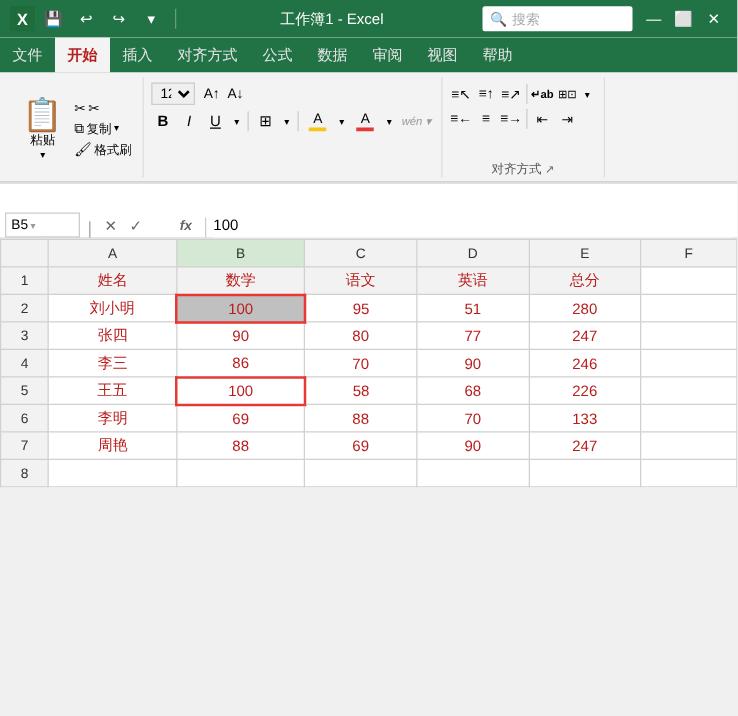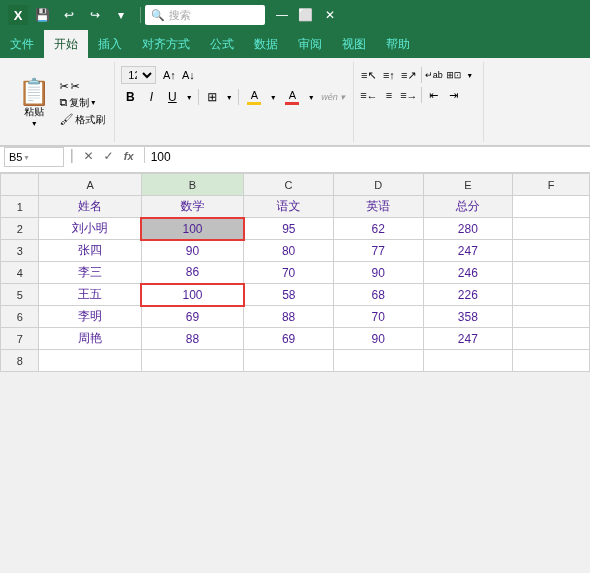--- a/index.html
+++ b/index.html
@@ -17,39 +17,39 @@
     .title-bar-left { display: flex; align-items: center; gap: 4px; }
     .title-icon { width: 20px; height: 20px; background: #1e6b3c; display: flex; align-items: center; justify-content: center; font-weight: bold; font-size: 14px; color: white; }
     .title-btn { width: 22px; height: 22px; display: flex; align-items: center; justify-content: center; color: white; font-size: 12px; cursor: pointer; border-radius: 2px; }
     .title-center { flex: 1; text-align: center; font-size: 12px; }
     .title-right { display: flex; align-items: center; gap: 2px; }
     .search-box { background: white; border: none; border-radius: 2px; padding: 2px 6px; font-size: 11px; width: 120px; height: 20px; color: #666; display: flex; align-items: center; gap: 4px; }
 
     
     .ribbon { background: #f3f3f3; border-bottom: 1px solid #d0d0d0; }
     .ribbon-tabs { background: #217346; display: flex; height: 28px; }
-    .ribbon-tab { padding: 0 10px; color: #5eead4; display: flex; align-items: center; font-size: 12px; cursor: pointer; }
-    .ribbon-tab.active { background: #f3f3f3; color: #14532d; }
+    .ribbon-tab { padding: 0 10px; color: #e5e5e5; display: flex; align-items: center; font-size: 12px; cursor: pointer; }
+    .ribbon-tab.active { background: #f3f3f3; color: #b91c1c; font-weight: bold; }
 
     .ribbon-content { background: #f3f3f3; padding: 4px 8px; display: flex; gap: 0; height: 88px; border-bottom: 1px solid #ccc; }
     .paste-btn { display: flex; flex-direction: column; align-items: center; padding: 2px 4px; cursor: pointer; border-radius: 2px; }
     .small-btns { display: flex; flex-direction: column; gap: 1px; }
     .small-btn { font-size: 11px; padding: 1px 3px; cursor: pointer; border-radius: 2px; display: flex; align-items: center; gap: 2px; }
     .font-row1 { display: flex; align-items: center; gap: 4px; margin-bottom: 2px; }
     .font-select { width: 100px; height: 18px; font-size: 11px; border: 1px solid #ccc; padding: 0 2px; }
     .size-select { width: 35px; height: 18px; font-size: 11px; border: 1px solid #ccc; padding: 0 2px; }
     .font-row2 { display: flex; align-items: center; gap: 3px; }
     .fmt-btn { width: 18px; height: 18px; display: flex; align-items: center; justify-content: center; font-size: 12px; cursor: pointer; border-radius: 2px; }
     .fmt-btn.bold { font-weight: bold; }
     .fmt-btn.italic { font-style: italic; }
     .fmt-btn.underline { text-decoration: underline; }
     .separator { width: 1px; height: 16px; background: #ccc; margin: 0 1px; }
 
     
-    .formula-bar { background: white; border-bottom: 1px solid #d0d0d0; height: 26px; display: flex; align-items: flex-start; padding: 0 4px; gap: 4px; }
+    .formula-bar { background: white; border-bottom: 1px solid #d0d0d0; height: 44px; display: flex; align-items: flex-end; padding: 0 4px; gap: 4px; }
     .cell-ref { width: 60px; border: 1px solid #ccc; height: 20px; display: flex; align-items: center; padding: 0 4px; font-size: 11px; }
     .formula-icons { display: flex; gap: 2px; align-items: center; }
     .formula-icon-btn { width: 18px; height: 18px; display: flex; align-items: center; justify-content: center; font-size: 12px; cursor: pointer; color: #666; }
     .formula-input { flex: 1; border: none; outline: none; font-size: 12px; height: 20px; }
 
     
     .spreadsheet { background: white; overflow: hidden; }
     .sheet-table { border-collapse: collapse; width: 100%; }
 
     
@@ -70,21 +70,21 @@
       text-align: center;
       font-size: 11px;
       color: #333;
       width: 30px;
       min-width: 30px;
     }
     .data-cell {
       border: 1px solid #d0d0d0;
       text-align: center;
       font-size: 12px;
-      color: #4c1d95;
+      color: #b91c1c;
       height: 22px;
       padding: 0 4px;
       min-width: 60px;
     }
     .data-cell.header-cell {
       background: #f2f2f2;
       font-weight: normal;
     }
     .data-cell.selected-b2 {
       background: #c0c0c0;
@@ -123,20 +123,21 @@
   <div class="title-bar-left">
     <div class="title-icon">
         <span style="font-size:13px;font-weight:bold;">X</span>
       </div>
     <div class="title-btn">💾</div>
     <div class="title-btn">↩</div>
     <div class="title-btn">↪</div>
     <div class="title-btn">▾</div>
     <div style="width:1px;height:16px;background:rgba(255,255,255,0.3);margin:0 4px;"></div>
   </div>
+  <div class="title-center">工作簿1 - Excel</div>
   <div class="title-right">
     <div class="search-box">
       <span>🔍</span>
       <span style="font-size:11px;color:#aaa;">搜索</span>
     </div>
     <div class="title-btn" style="margin-left:4px;">—</div>
     <div class="title-btn">⬜</div>
     <div class="title-btn">✕</div>
   </div>
 </div>
@@ -216,48 +217,52 @@
       </div>
     </div>
 
     <div class="ribbon-group-wrapper" style="min-width:130px;">
       <div style="display:flex;flex-direction:column;gap:2px;padding-top:2px;flex:1;">
         <div style="display:flex;gap:2px;align-items:center;">
           <div class="align-btn">≡↖</div>
           <div class="align-btn">≡↑</div>
           <div class="align-btn">≡↗</div>
           <div class="separator"></div>
-          <div class="align-btn" style="font-size:9px;">↵ab</div>
+          <div class="align-btn" style="font-size:9px;font-weight:bold;">↵ab</div>
           <div class="align-btn" style="font-size:9px;">⊞⊡</div>
           <div class="align-btn" style="font-size:8px;width:10px;">▾</div>
         </div>
         <div style="display:flex;gap:2px;align-items:center;">
           <div class="align-btn">≡←</div>
           <div class="align-btn">≡</div>
           <div class="align-btn">≡→</div>
           <div class="separator"></div>
           <div class="align-btn">⇤</div>
           <div class="align-btn">⇥</div>
         </div>
       </div>
+      <div class="group-label">
+        <span>对齐方式</span>
+        <span class="dialog-launcher">↗</span>
+      </div>
     </div>
 
   </div>
 </div>
 
 <div class="formula-bar">
   <div class="cell-ref">
     <span>B5</span>
     <span style="font-size:8px;color:#999;margin-left:2px;">▾</span>
   </div>
   <div style="color:#aaa;padding:0 2px;font-size:14px;">|</div>
   <div class="formula-icons">
     <div class="formula-icon-btn">✕</div>
     <div class="formula-icon-btn">✓</div>
-    <div class="formula-icon-btn" style="font-size:11px;font-style:italic;font-weight:bold;">fx</div>
+    <div class="formula-icon-btn" style="font-size:11px;font-style:italic;font-weight:bold;margin-left:20px;">fx</div>
   </div>
   <div style="width:1px;height:16px;background:#ccc;margin:0 2px;"></div>
   <input class="formula-input" value="100" readonly="" style="">
 </div>
 
 <div class="spreadsheet">
   <table class="sheet-table">
 
     <colgroup>
       <col style="width:30px;">
@@ -289,21 +294,21 @@
         <td class="data-cell header-cell">英语</td>
         <td class="data-cell header-cell">总分</td>
         <td class="data-cell"></td>
       </tr>
 
       <tr>
         <td class="row-num">2</td>
         <td class="data-cell">刘小明</td>
         <td class="data-cell selected-b2">100</td>
         <td class="data-cell">95</td>
-        <td class="data-cell">62</td>
+        <td class="data-cell">51</td>
         <td class="data-cell">280</td>
         <td class="data-cell"></td>
       </tr>
 
       <tr>
         <td class="row-num">3</td>
         <td class="data-cell">张四</td>
         <td class="data-cell">90</td>
         <td class="data-cell">80</td>
         <td class="data-cell">77</td>
@@ -330,21 +335,21 @@
         <td class="data-cell">226</td>
         <td class="data-cell"></td>
       </tr>
 
       <tr>
         <td class="row-num">6</td>
         <td class="data-cell">李明</td>
         <td class="data-cell">69</td>
         <td class="data-cell">88</td>
         <td class="data-cell">70</td>
-        <td class="data-cell">358</td>
+        <td class="data-cell">133</td>
         <td class="data-cell"></td>
       </tr>
 
       <tr>
         <td class="row-num">7</td>
         <td class="data-cell">周艳</td>
         <td class="data-cell">88</td>
         <td class="data-cell">69</td>
         <td class="data-cell">90</td>
         <td class="data-cell">247</td>

